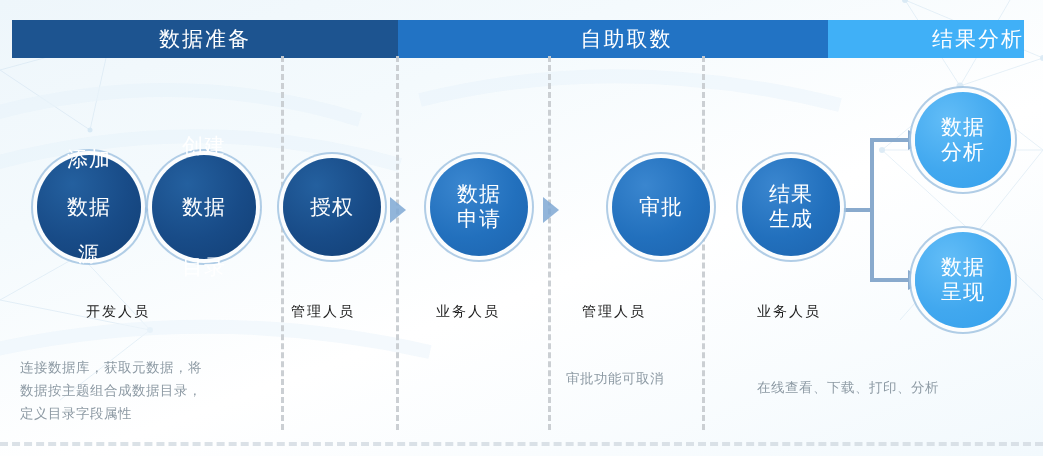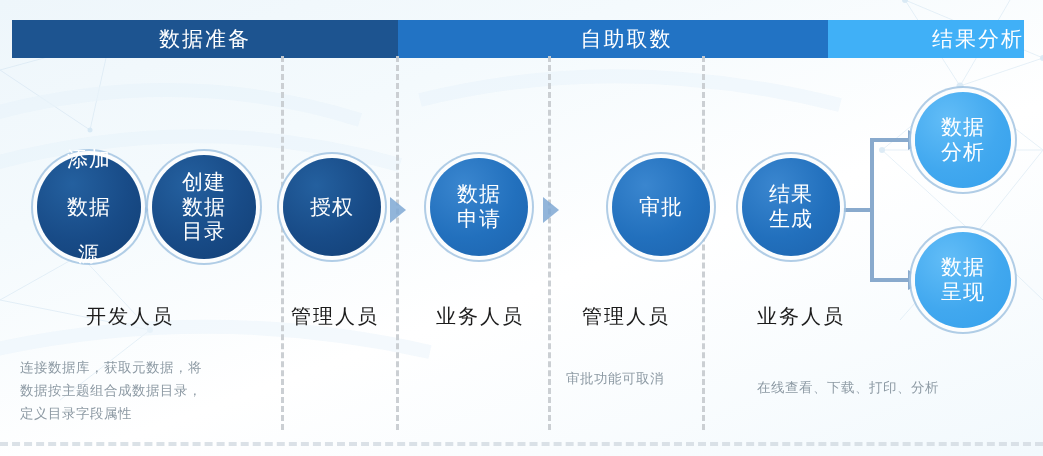--- a/index.html
+++ b/index.html
@@ -93,21 +93,21 @@
     opacity: .85;
   }
 
   
   #branch { position: absolute; left: 812px; top: 120px; pointer-events: none; }
 
   
   .role {
     position: absolute;
     color: #1c1c1c;
-    font-size: 20px;
+    font-size: 14px;
     letter-spacing: 2px;
     white-space: nowrap;
   }
 
   
   .desc {
     position: absolute;
     color: #8d9aa4;
     font-size: 13.5px;
     line-height: 1.72;
@@ -193,21 +193,21 @@
       <path d="M96 150 L116 160 L96 170 Z"></path>
     </g>
   </svg>
 
   <div class="node navy" style="left:37px; top:155px; width:104px; height:104px;gap:23px;">
     <span class="ln">添加</span>
     <span class="ln">数据</span>
     <span class="ln">源</span>
   </div>
 
-  <div class="node navy" style="left:152px; top:155px; width:104px; height:104px;">
+  <div class="node navy" style="left:152px; top:155px; width:104px; height:104px;gap:36px;">
     <span class="ln">创建</span>
     <span class="ln">数据</span>
     <span class="ln">目录</span>
   </div>
 
   <div class="node navy" style="left:283px; top:158px; width:98px; height:98px;">
     <span class="ln">授权</span>
   </div>
 
   <div class="node blue" style="left:430px; top:158px; width:98px; height:98px;">

